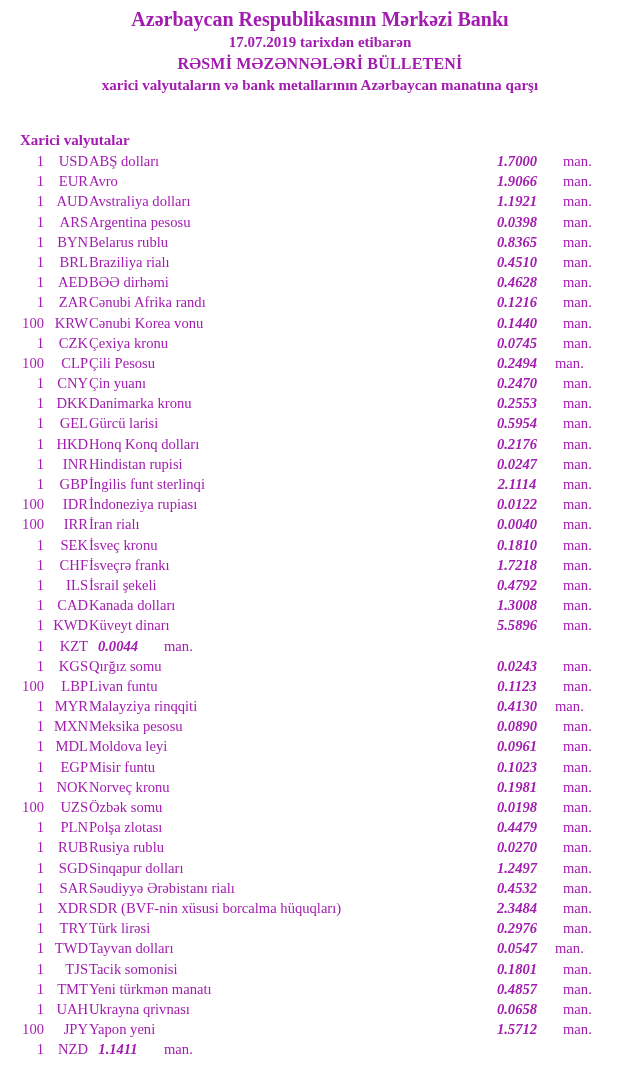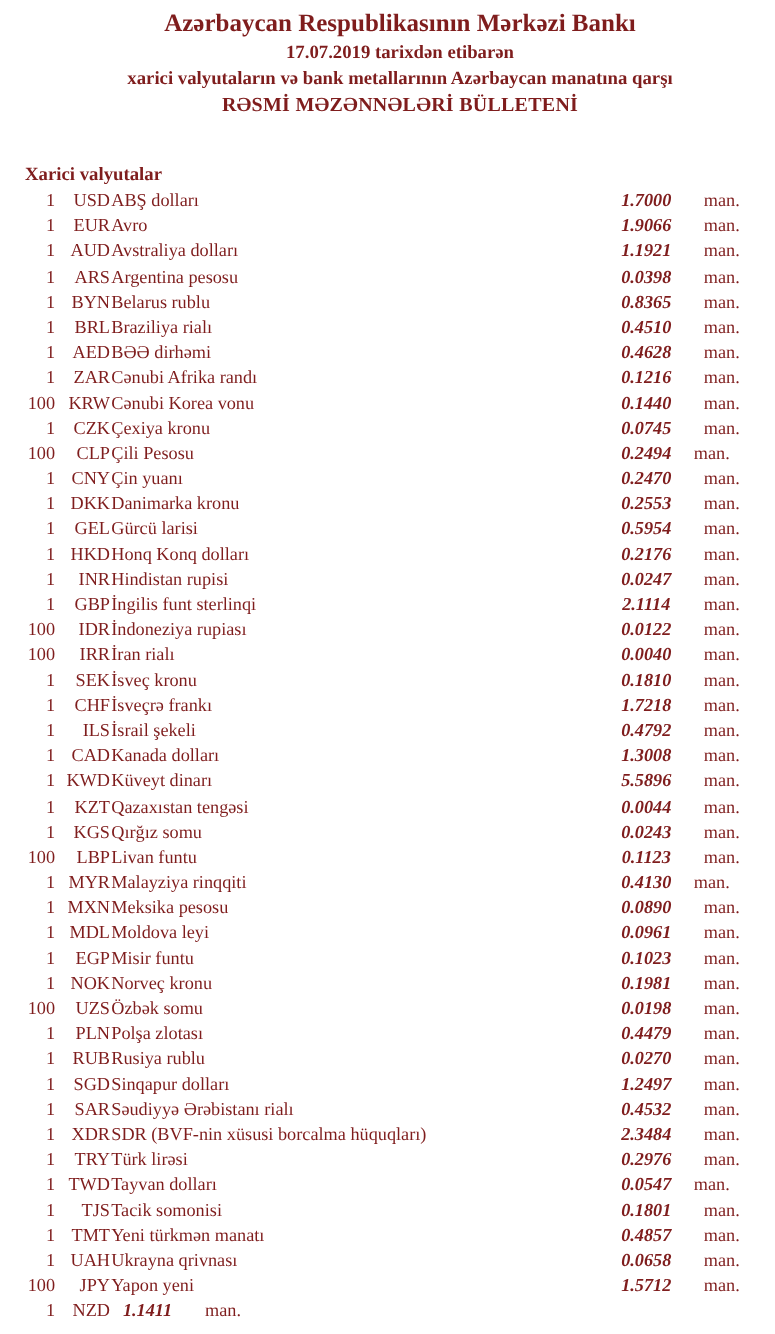--- a/index.html
+++ b/index.html
@@ -1,21 +1,21 @@
 <!DOCTYPE html>
 <html><head>
 <meta charset="utf-8">
 <style>
   html, body { margin: 0; padding: 0; background: #ffffff; }
   .page {
     position: relative;
     width: 620px;
     height: 1067px;
     background: #ffffff;
-    color: #7f1d1d;
+    color: #a21caf;
     font-family: "Liberation Serif", serif;
     overflow: hidden;
   }
   .content {
     margin-left: 20px;
     width: 600px;
   }
   .hdr { text-align: center; font-weight: bold; }
   .h-bank     { font-size: 20px; line-height: 26px; padding-top: 6px; }
   .h-date     { font-size: 15px; line-height: 21px; }
@@ -43,22 +43,22 @@
   .row.tight .unit { padding-left: 8px; }
 </style>
 </head>
 <body>
 
 <div class="page">
   <div class="content">
     <header>
       <div class="hdr h-bank">Azərbaycan Respublikasının Mərkəzi Bankı</div>
       <div class="hdr h-date">17.07.2019 tarixdən etibarən</div>
+      <div class="hdr h-bulletin">RƏSMİ MƏZƏNNƏLƏRİ BÜLLETENİ</div>
       <div class="hdr h-subject">xarici valyutaların və bank metallarının Azərbaycan manatına qarşı</div>
-      <div class="hdr h-bulletin">RƏSMİ MƏZƏNNƏLƏRİ BÜLLETENİ</div>
     </header>
     <div class="section-title">Xarici valyutalar</div>
     <div class="rates-table" id="rates-table">
         <div class="row">
           <span class="qty">1</span>
           <span class="code">USD</span>
           <span class="name">ABŞ dolları</span>
           <span class="rate">1.7000</span>
           <span class="unit">man.</span>
         </div>
@@ -219,21 +219,20 @@
         <div class="row">
           <span class="qty">1</span>
           <span class="code">KWD</span>
           <span class="name">Küveyt dinarı</span>
           <span class="rate">5.5896</span>
           <span class="unit">man.</span>
         </div>
         <div class="row">
           <span class="qty">1</span>
           <span class="code">KZT</span>
-          <span class="name">Qazaxıstan tengəsi</span>
           <span class="rate">0.0044</span>
           <span class="unit">man.</span>
         </div>
         <div class="row">
           <span class="qty">1</span>
           <span class="code">KGS</span>
           <span class="name">Qırğız somu</span>
           <span class="rate">0.0243</span>
           <span class="unit">man.</span>
         </div>

